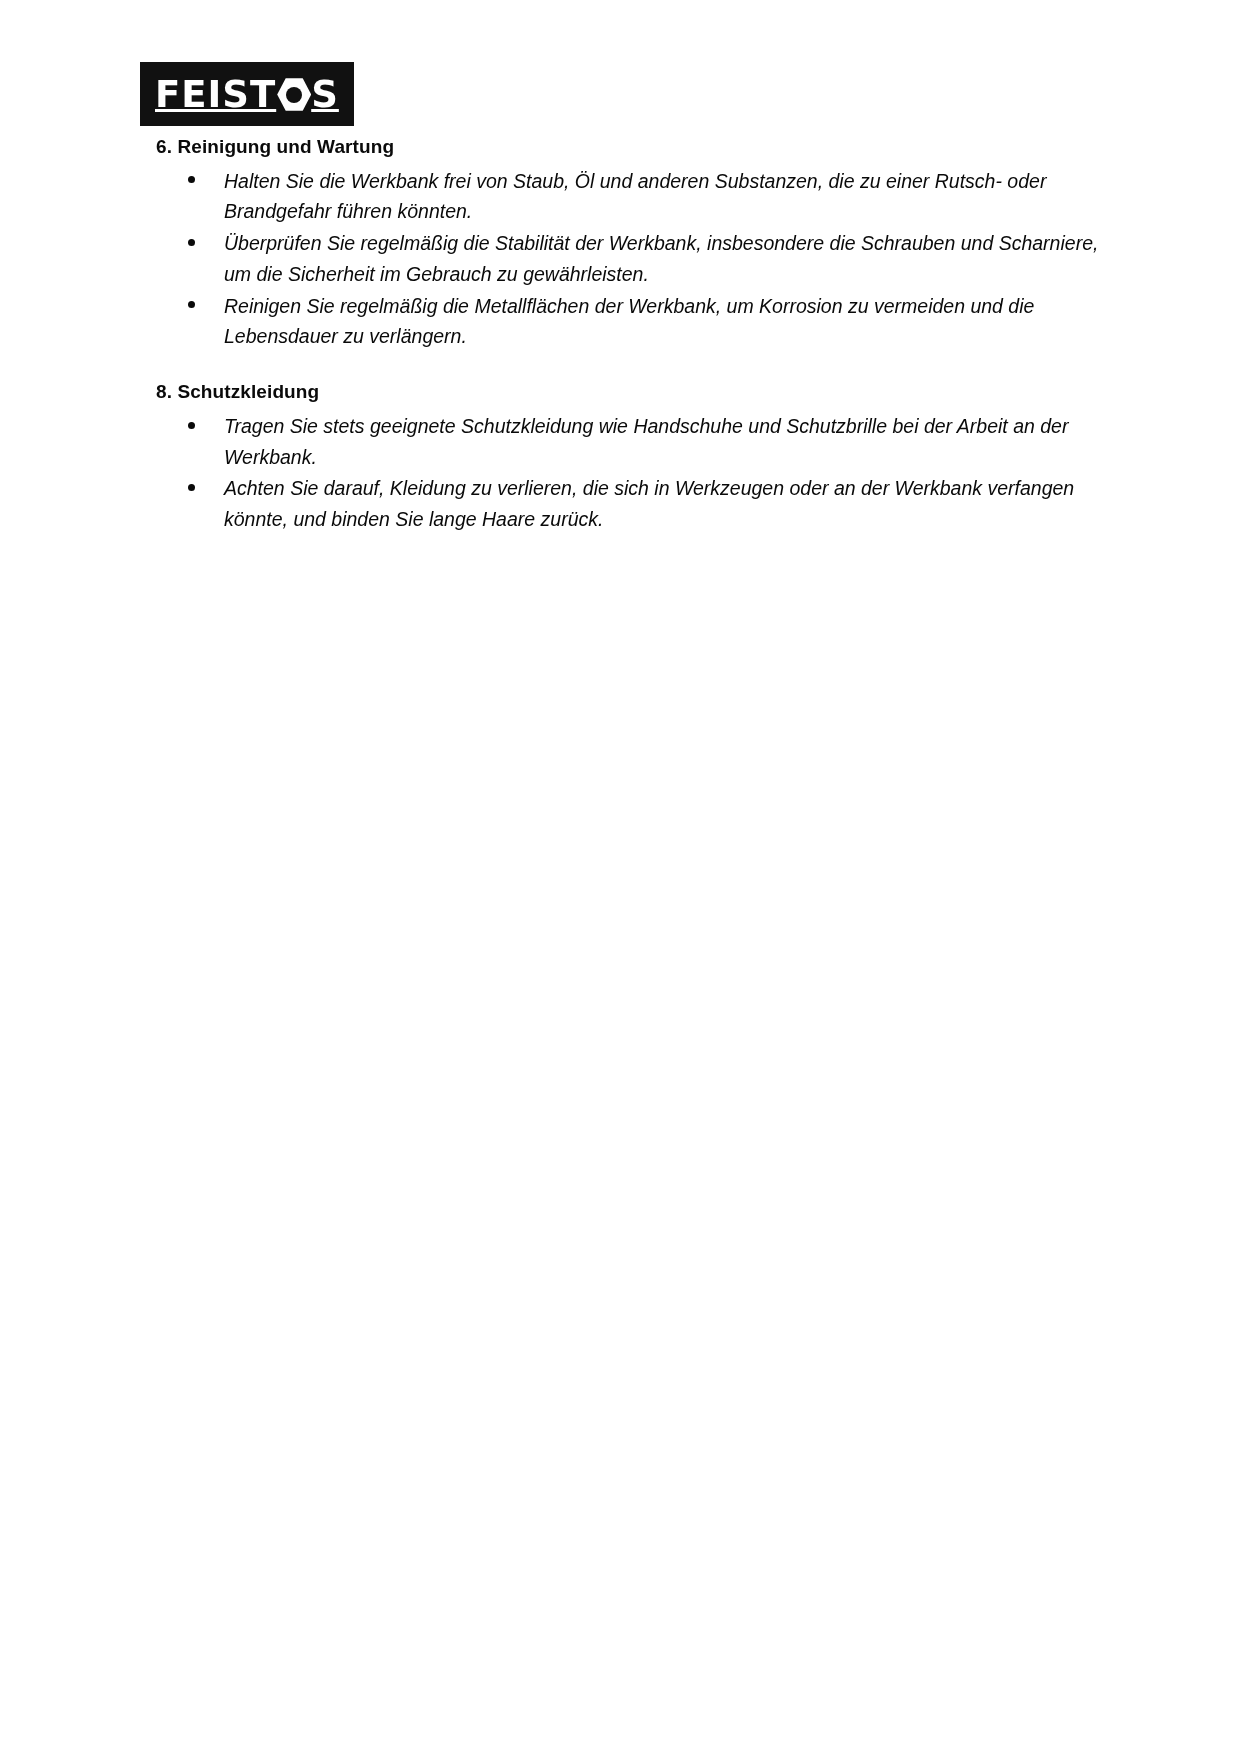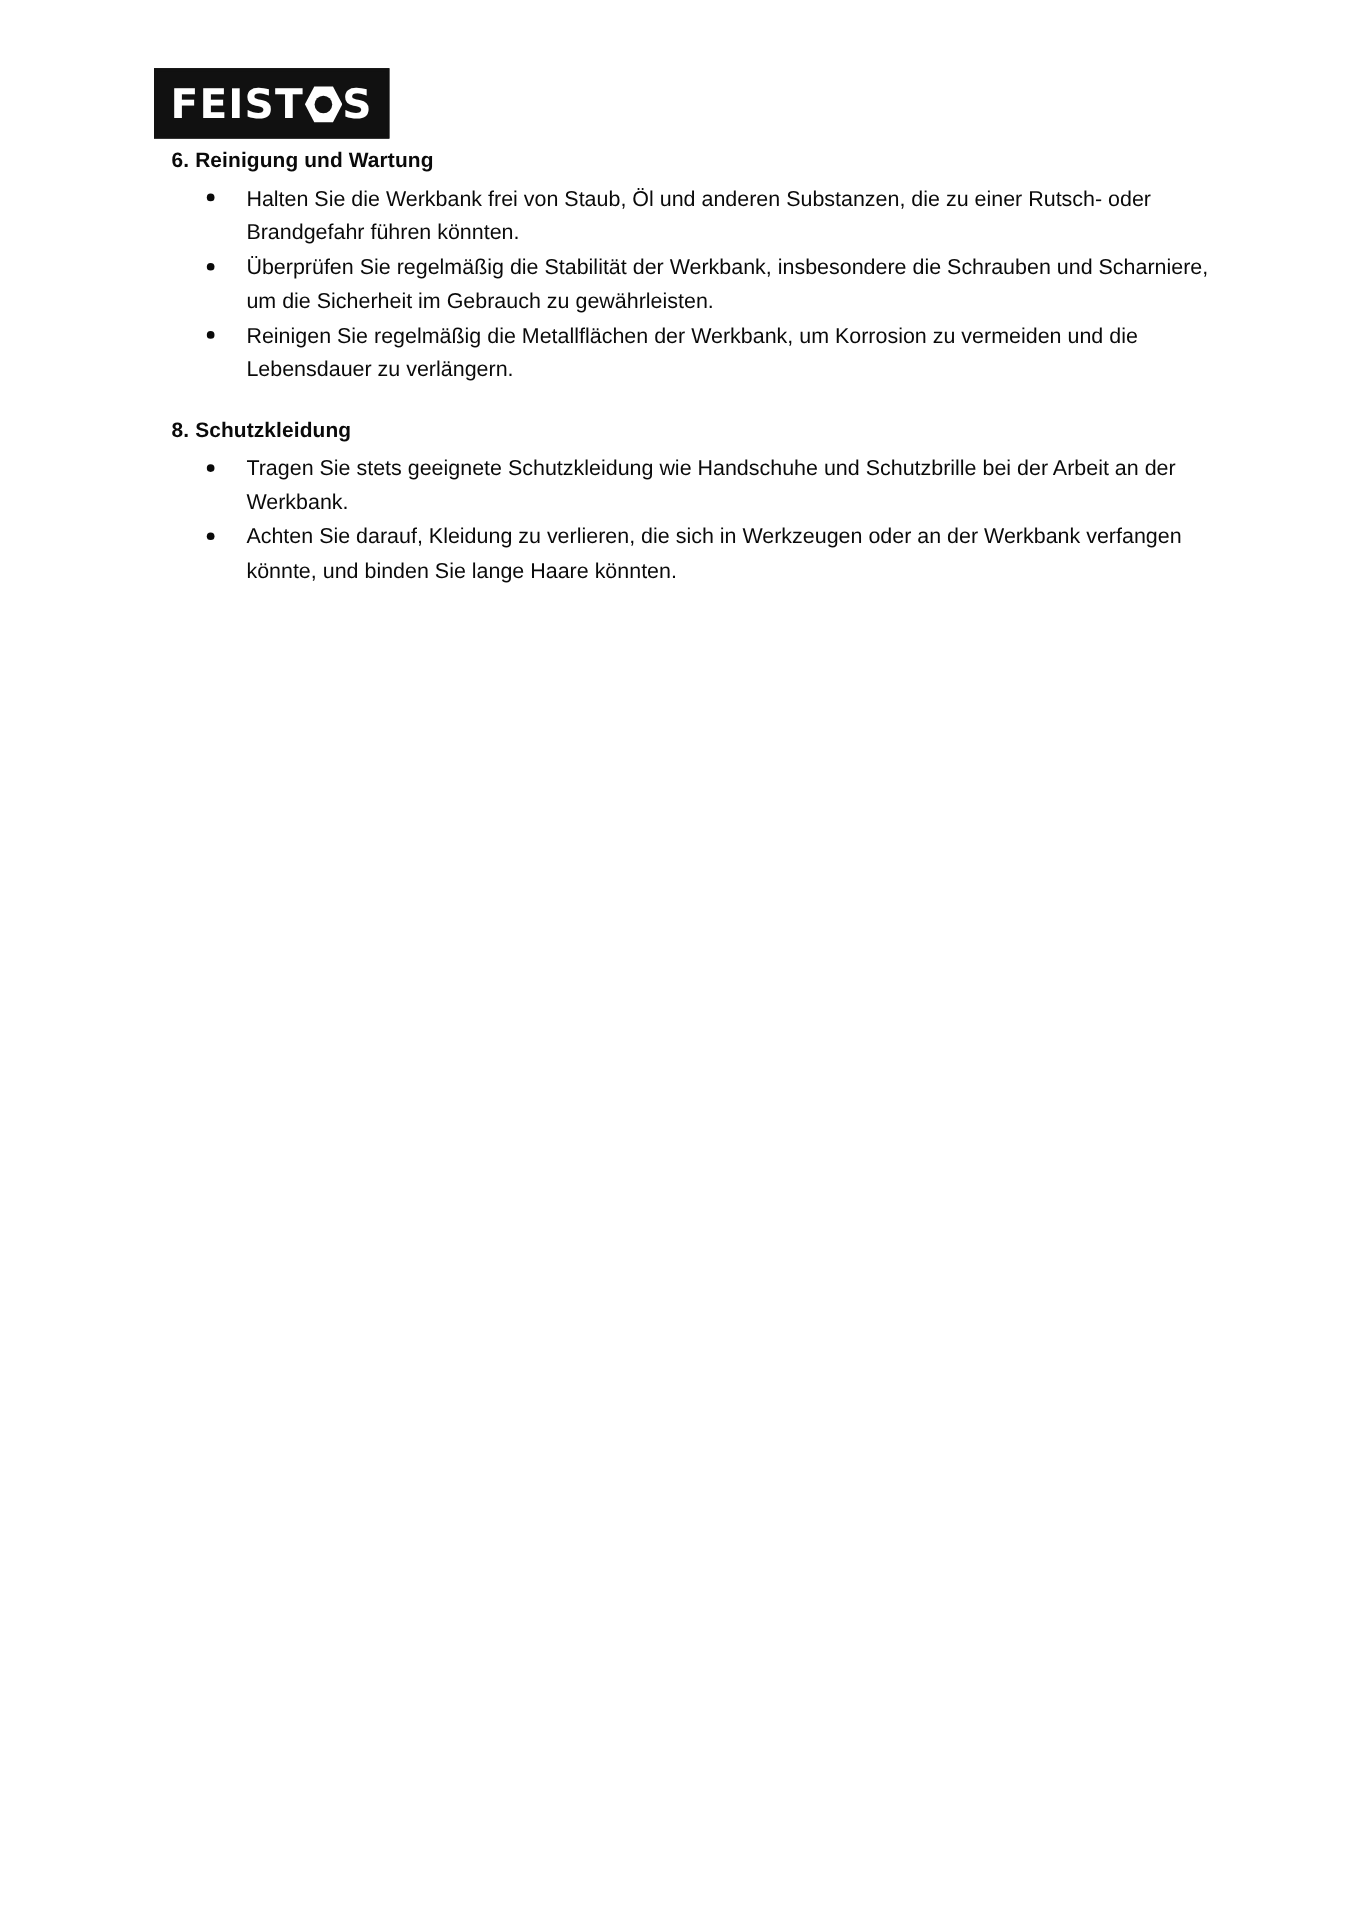--- a/index.html
+++ b/index.html
@@ -31,20 +31,21 @@
     font-size: 37px;
     letter-spacing: 1px;
     line-height: 1;
     padding: 9px 12px 10px 12px;
     border: 3px solid #111111;
     position: relative;
   }
   .logo .letters {
     display: inline-block;
     vertical-align: middle;
+    text-decoration: underline;
   }
   .logo .hexmark {
     display: inline-block;
     vertical-align: middle;
     width: 34px;
     height: 34px;
     position: relative;
     margin-left: 1px;
   }
   .logo .hexmark .hex {
@@ -83,20 +84,21 @@
     list-style: none;
     margin: 0;
     padding: 0;
   }
   ul.bullets li {
     position: relative;
     padding-left: 68px;
     font-size: 19.5px;
     line-height: 1.58;
     margin: 0 0 1px 0;
+    font-style: italic;
   }
   ul.bullets li .bullet-dot {
     position: absolute;
     left: 32px;
     top: 0.55em;
     width: 7px;
     height: 7px;
     background: #0a0a0a;
     border-radius: 50%;
   }
@@ -134,19 +136,19 @@
 
     <div class="section">
       <h2 class="section-heading">8. Schutzkleidung</h2>
       <ul class="bullets">
         <li>
           <span class="bullet-dot"></span>
           <span>Tragen Sie stets geeignete Schutzkleidung wie Handschuhe und Schutzbrille bei der Arbeit an der Werkbank.</span>
         </li>
         <li>
           <span class="bullet-dot"></span>
-          <span>Achten Sie darauf, Kleidung zu verlieren, die sich in Werkzeugen oder an der Werkbank verfangen könnte, und binden Sie lange Haare könnten.</span>
+          <span>Achten Sie darauf, Kleidung zu verlieren, die sich in Werkzeugen oder an der Werkbank verfangen könnte, und binden Sie lange Haare zurück.</span>
         </li>
       </ul>
     </div>
 
   </div>
 </div>
 
 </body></html>

